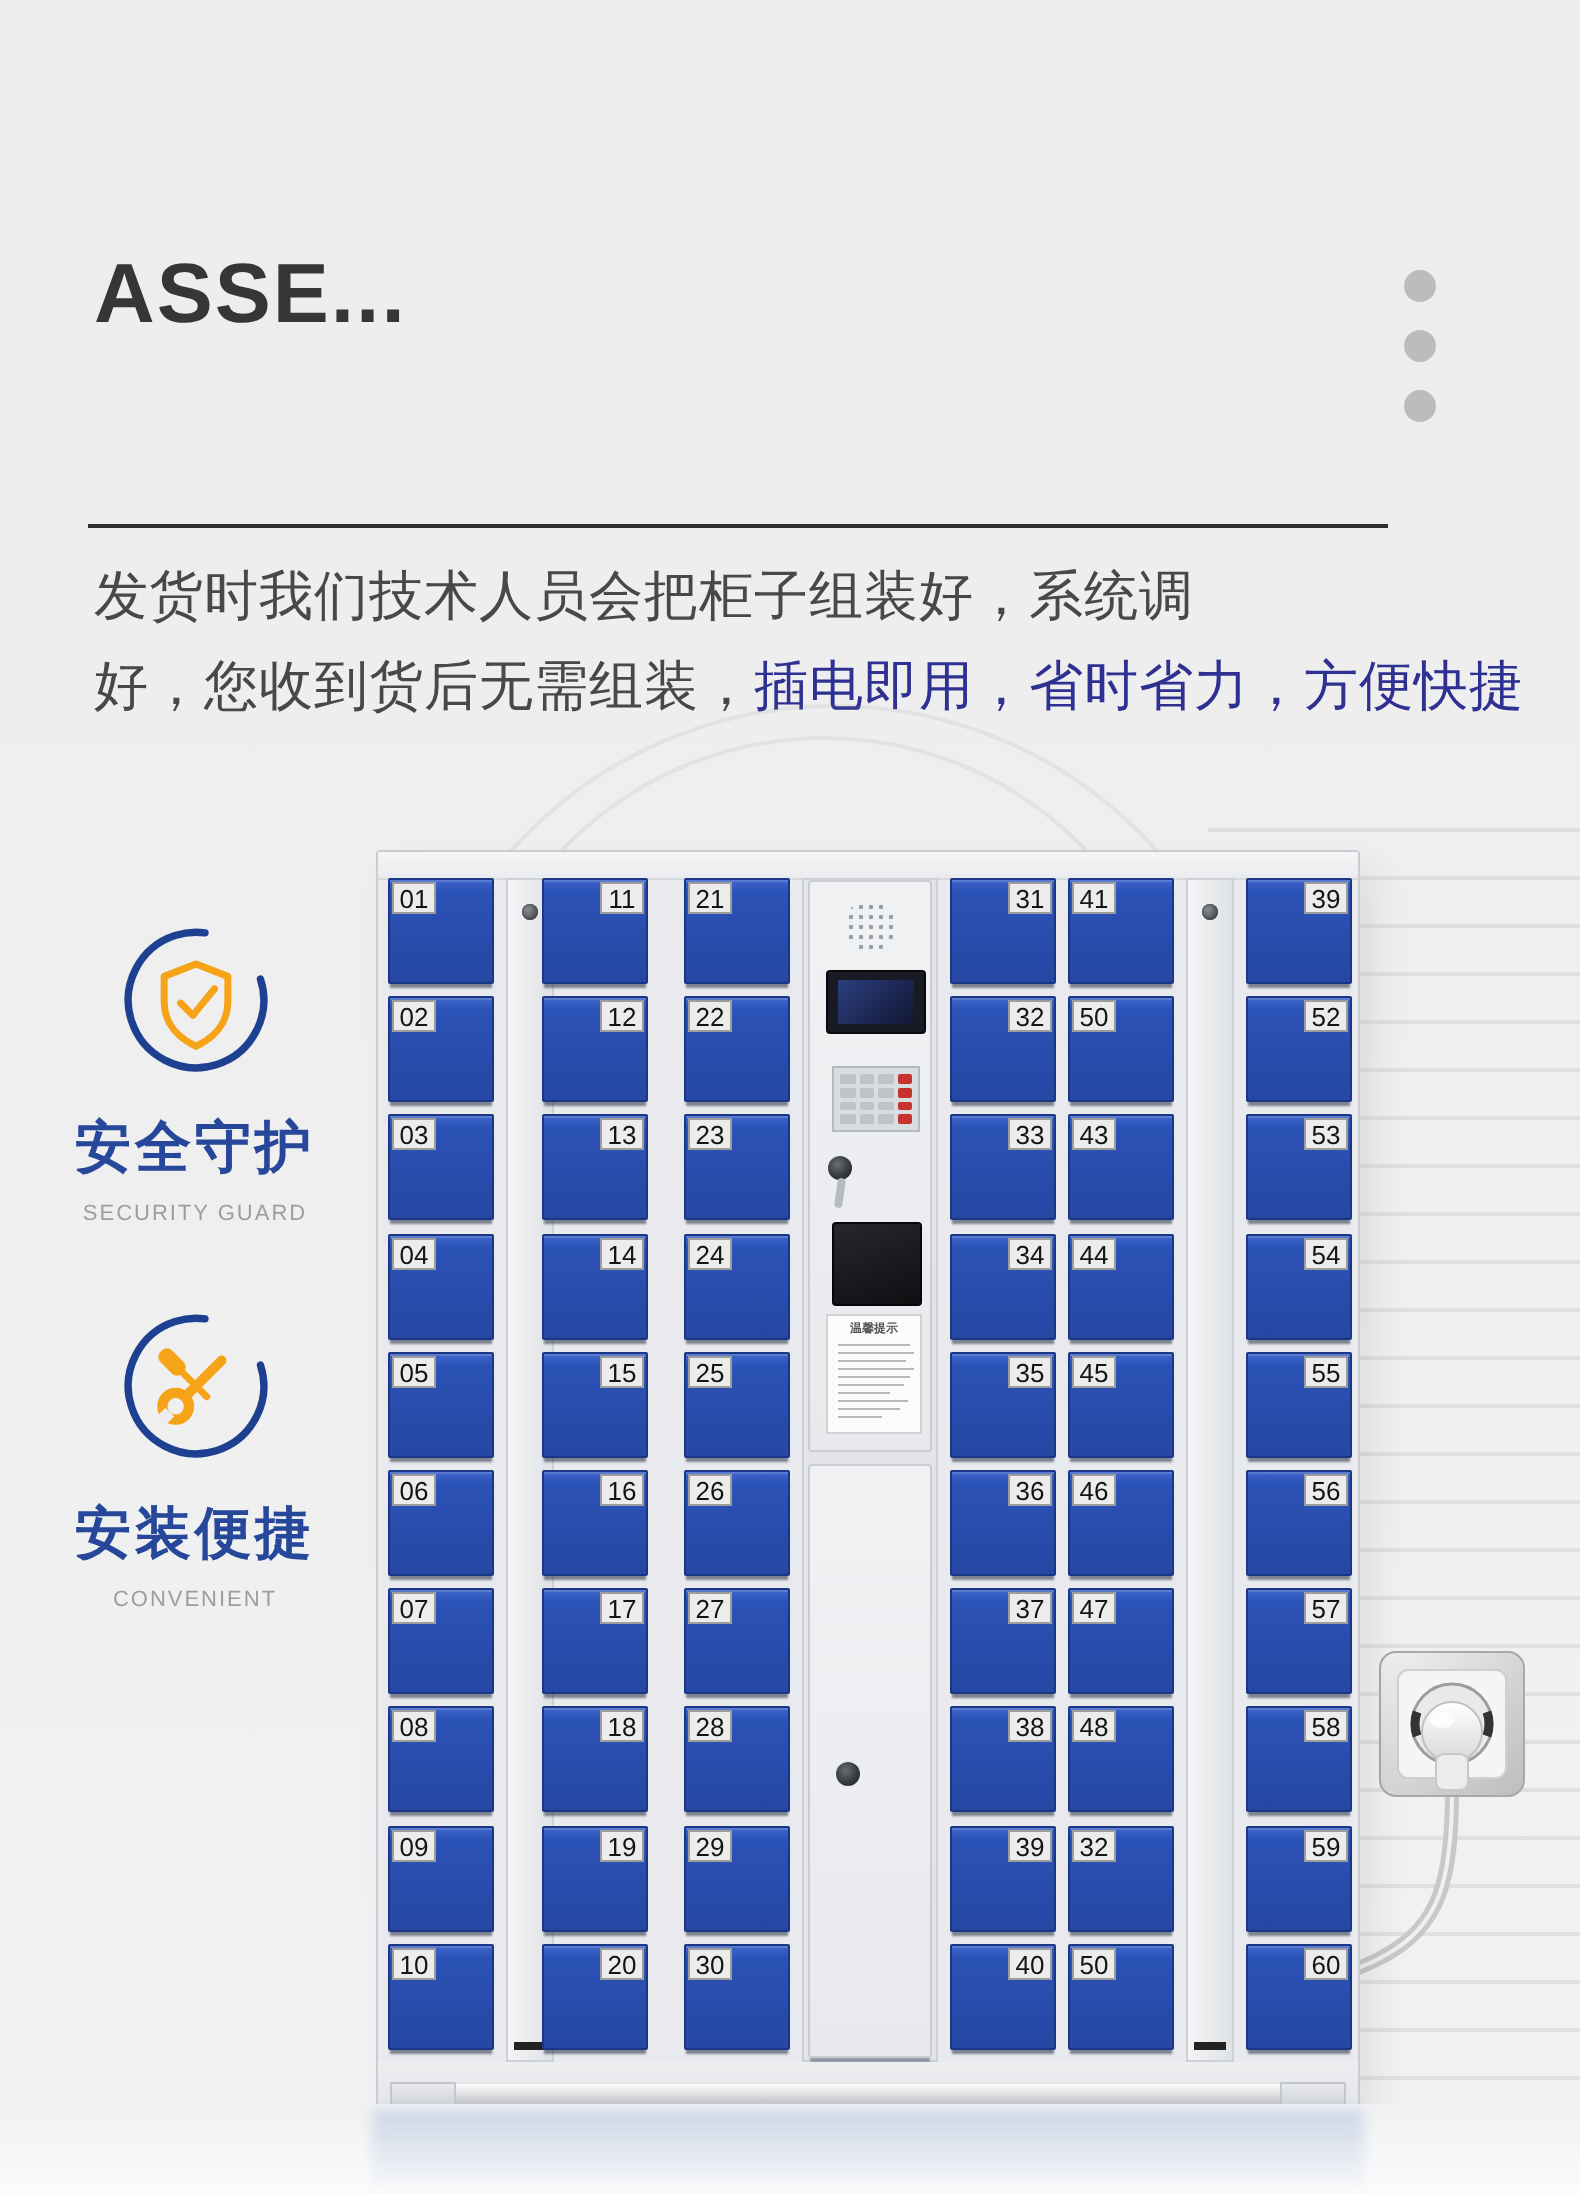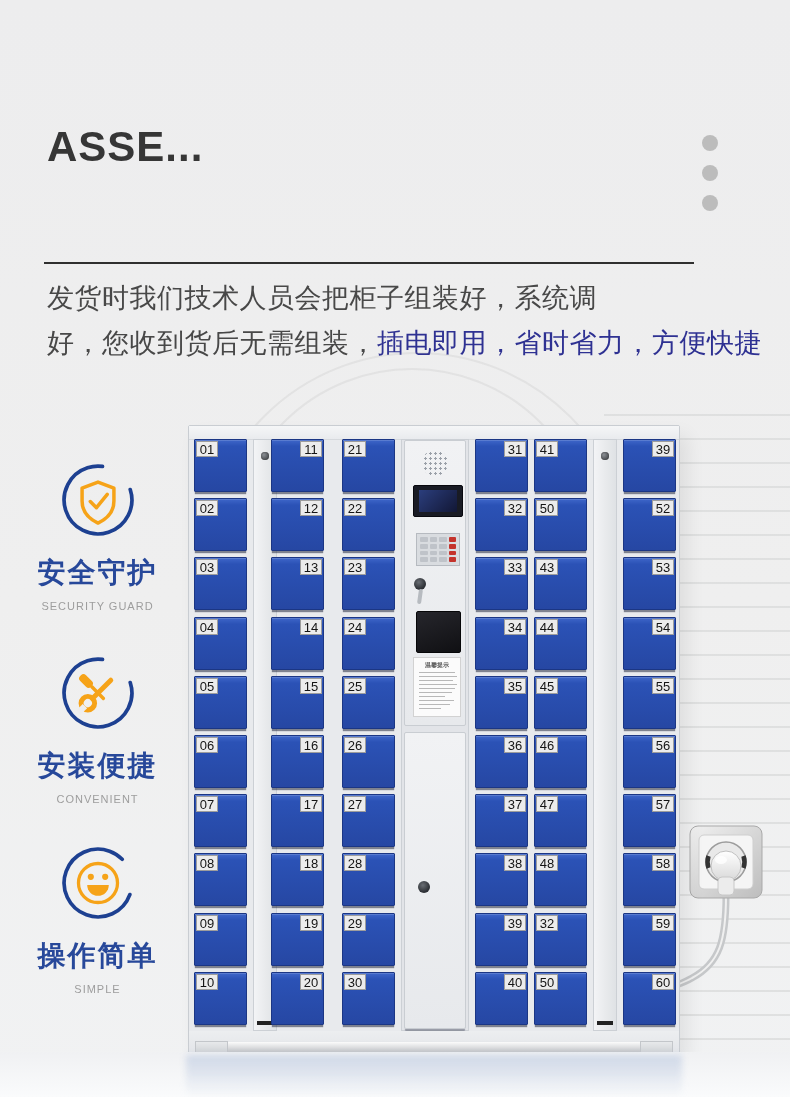--- a/index.html
+++ b/index.html
@@ -123,33 +123,20 @@
           <rect x="34.6" y="17" width="4.8" height="30" rx="2.4" fill="#f6a318"></rect>
           <circle cx="37" cy="51" r="6.5" fill="none" stroke="#f6a318" stroke-width="5"></circle>
           <rect x="34" y="55" width="6" height="9" fill="#eeeeee"></rect>
         </g>
       </svg>
     </span>
     <div class="f-title">安装便捷</div>
     <div class="f-sub">CONVENIENT</div>
   </div>
 
-  <div class="feature f3">
-    <span>
-      <svg viewBox="0 0 74 74">
-        <circle cx="37" cy="37" r="33" fill="none" stroke="#1d4091" stroke-width="3.6" stroke-linecap="round" stroke-dasharray="170 38" transform="rotate(20 37 37)"></circle>
-        <circle cx="37" cy="37" r="19" fill="none" stroke="#f6a318" stroke-width="3.2"></circle>
-        <circle cx="30" cy="31" r="3" fill="#f6a318"></circle>
-        <circle cx="44" cy="31" r="3" fill="#f6a318"></circle>
-        <path d="M26.5 39 A10.5 10.5 0 0 0 47.5 39 Z" fill="#f6a318"></path>
-      </svg>
-    </span>
-    <div class="f-title">操作简单</div>
-    <div class="f-sub">SIMPLE</div>
-  </div>
 
   <div class="wall-stripes"></div>
   <div class="arc arc1"></div>
   <div class="arc arc2"></div>
 
   <svg class="power" viewBox="0 0 130 185">
     <defs>
       <linearGradient id="gPlate" x1="0" y1="0" x2="1" y2="1">
         <stop offset="0" stop-color="#f1f1f1"></stop>
           <stop offset="1" stop-color="#bdbdbd"></stop>

